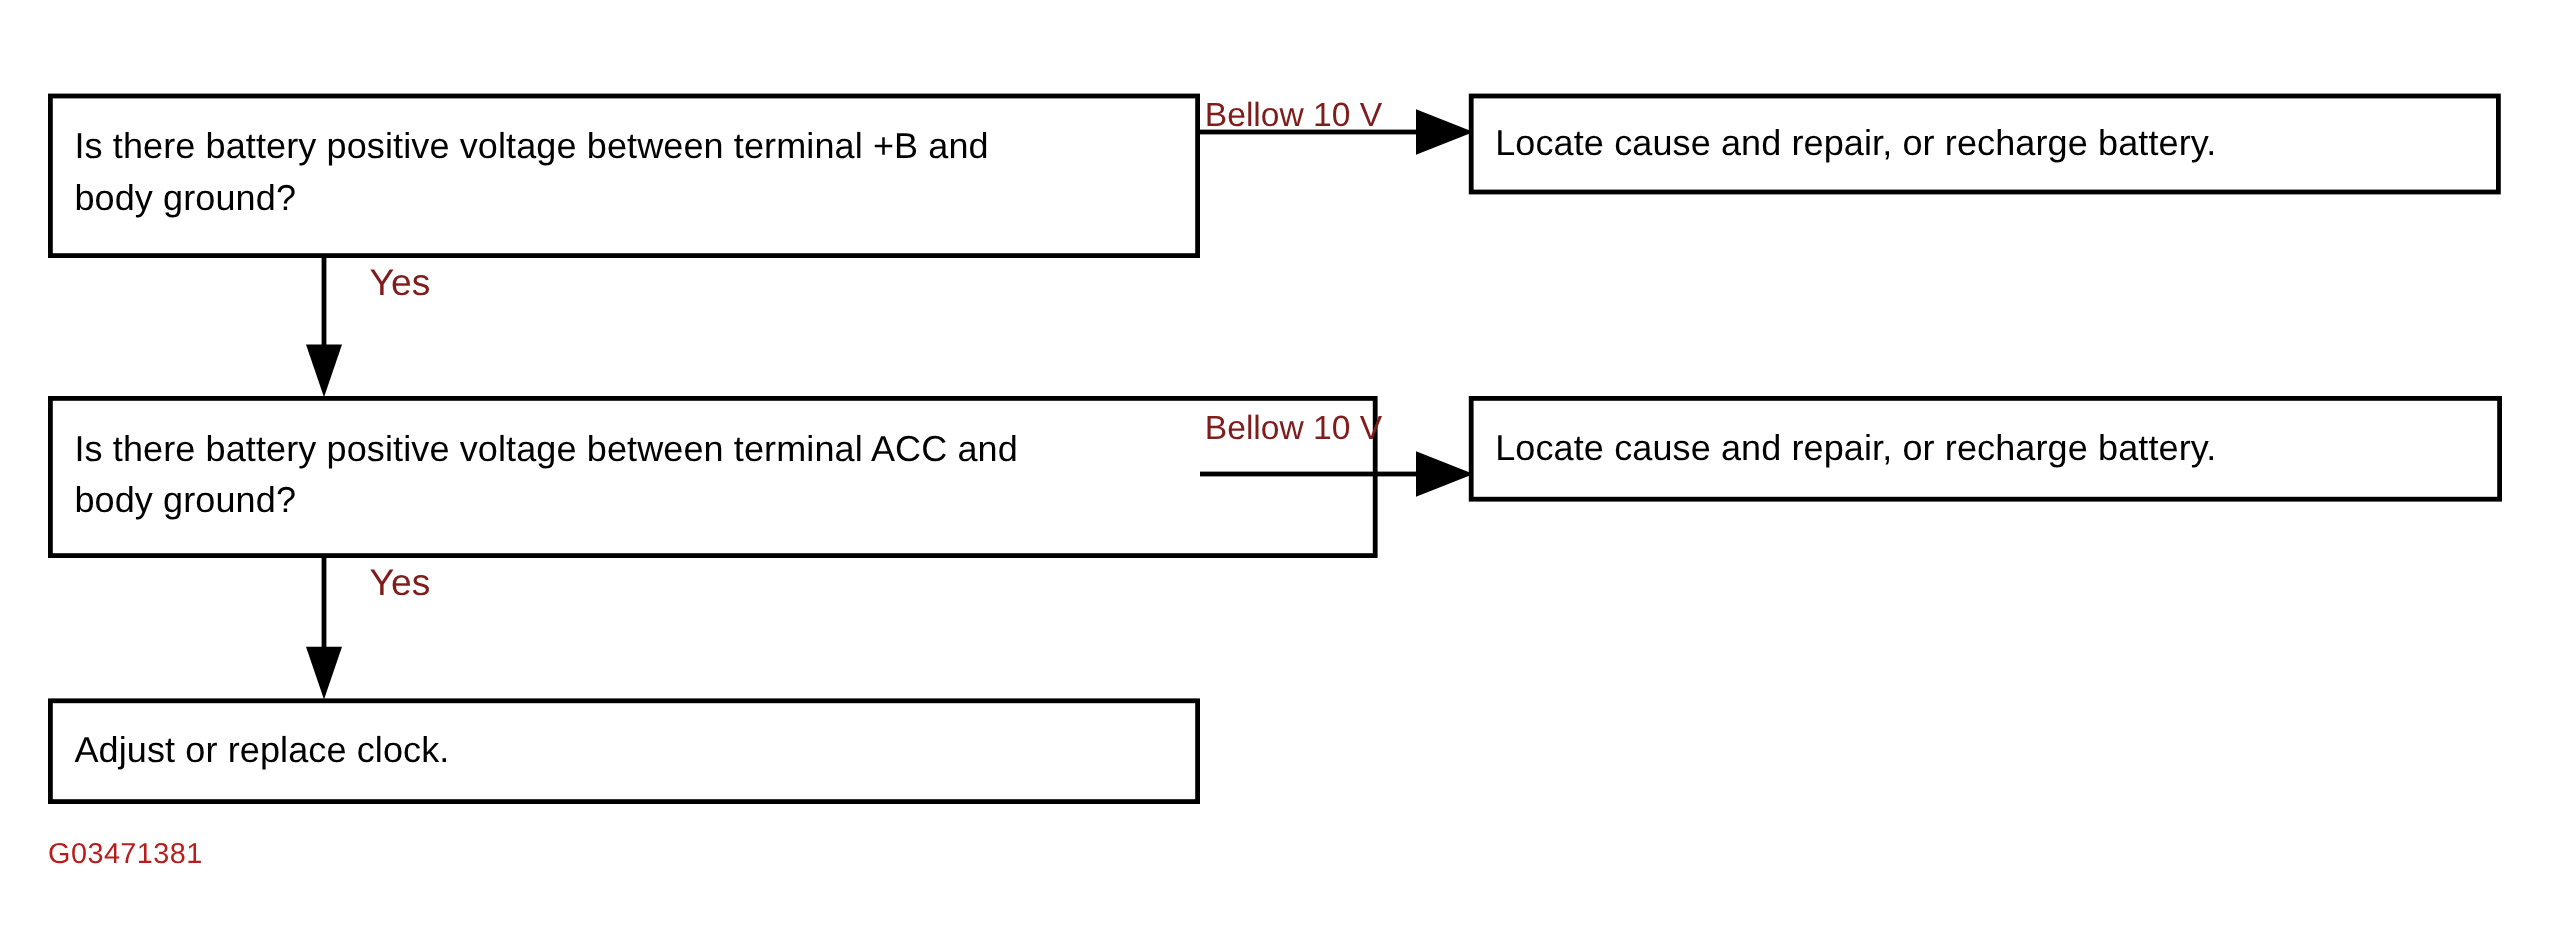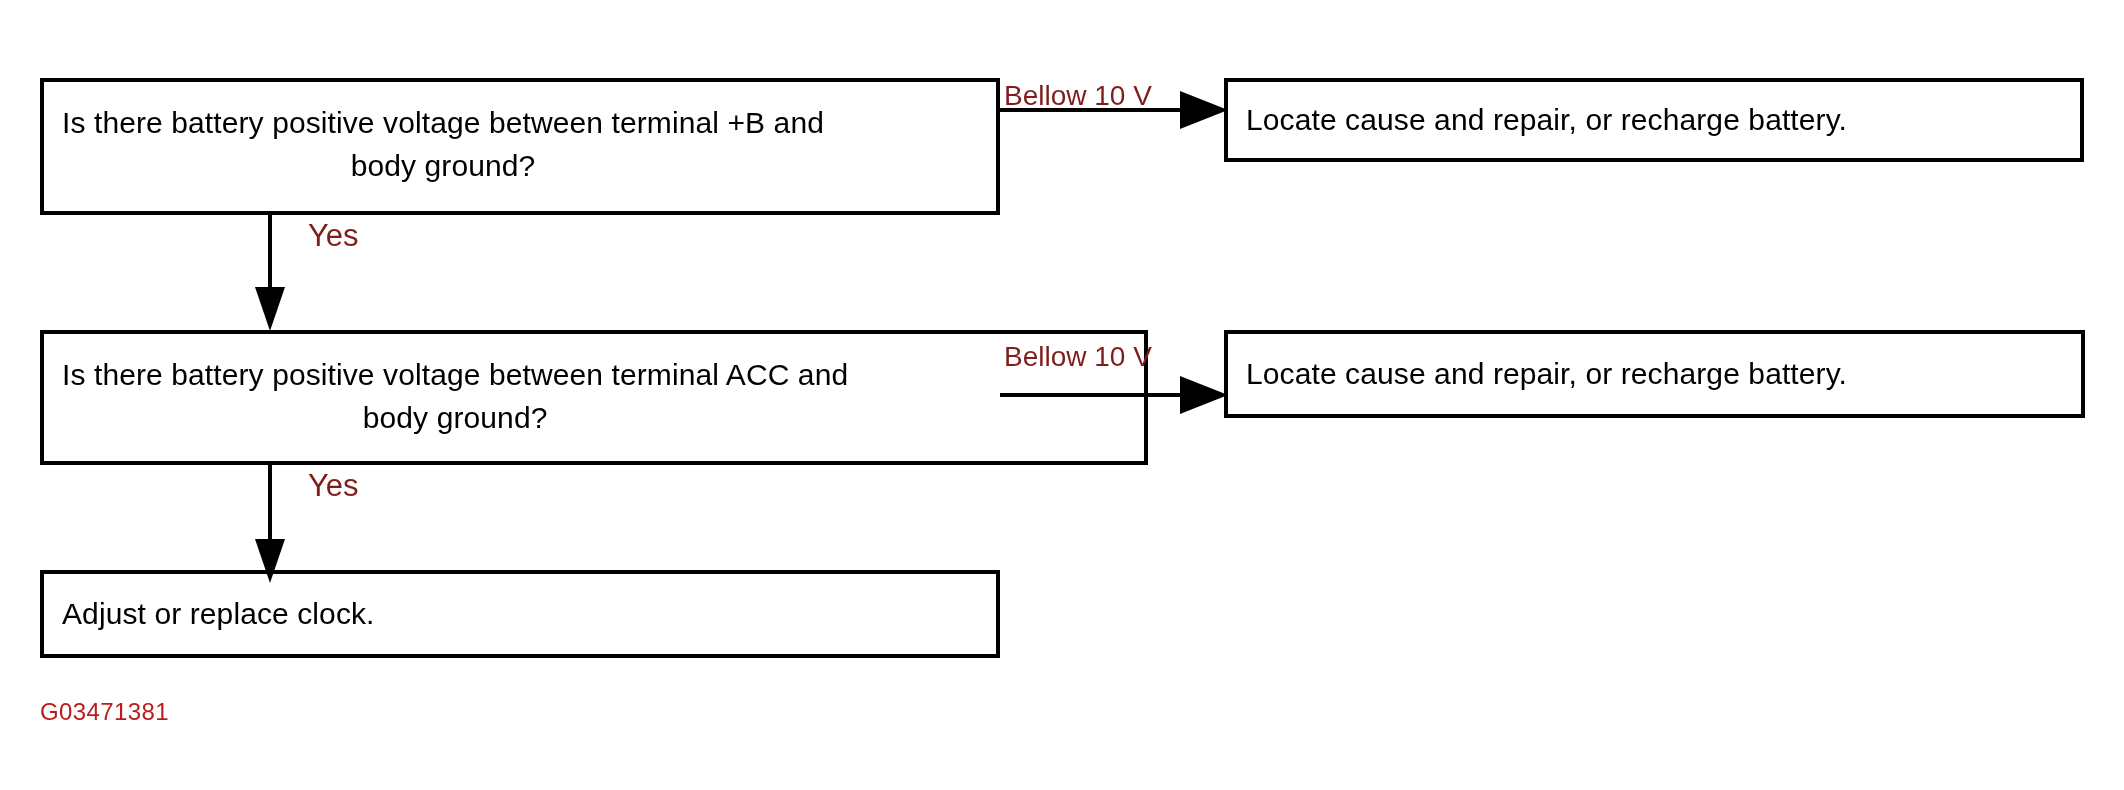--- a/index.html
+++ b/index.html
@@ -30,26 +30,25 @@
     align-items: center;
   }
   .node-text {
     display: block;
     padding: 0 18px;
     font-size: 30px;
     line-height: 1.42;
     letter-spacing: 0.1px;
     color: #000000;
     white-space: pre-line;
-    text-align: center;
   }
 
   .node-q1 { left: 40px;   top: 78px;  width: 960px;  height: 137px; }
   .node-q2 { left: 40px;   top: 330px; width: 1108px;  height: 135px; }
-  .node-end{ left: 40px;   top: 570px; width: 960px;  height: 88px;  }
+  .node-end{ left: 40px;   top: 582px; width: 960px;  height: 88px;  }
   .node-a1 { left: 1224px; top: 78px;  width: 860px;  height: 84px;  }
   .node-a2 { left: 1224px; top: 330px; width: 861px;  height: 88px;  }
 
   .node-q1 .node-text,
   .node-q2 .node-text { align-self: flex-start; margin-top: 20px; }
 
   
   .line-v {
     position: absolute;
     width: 4px;

